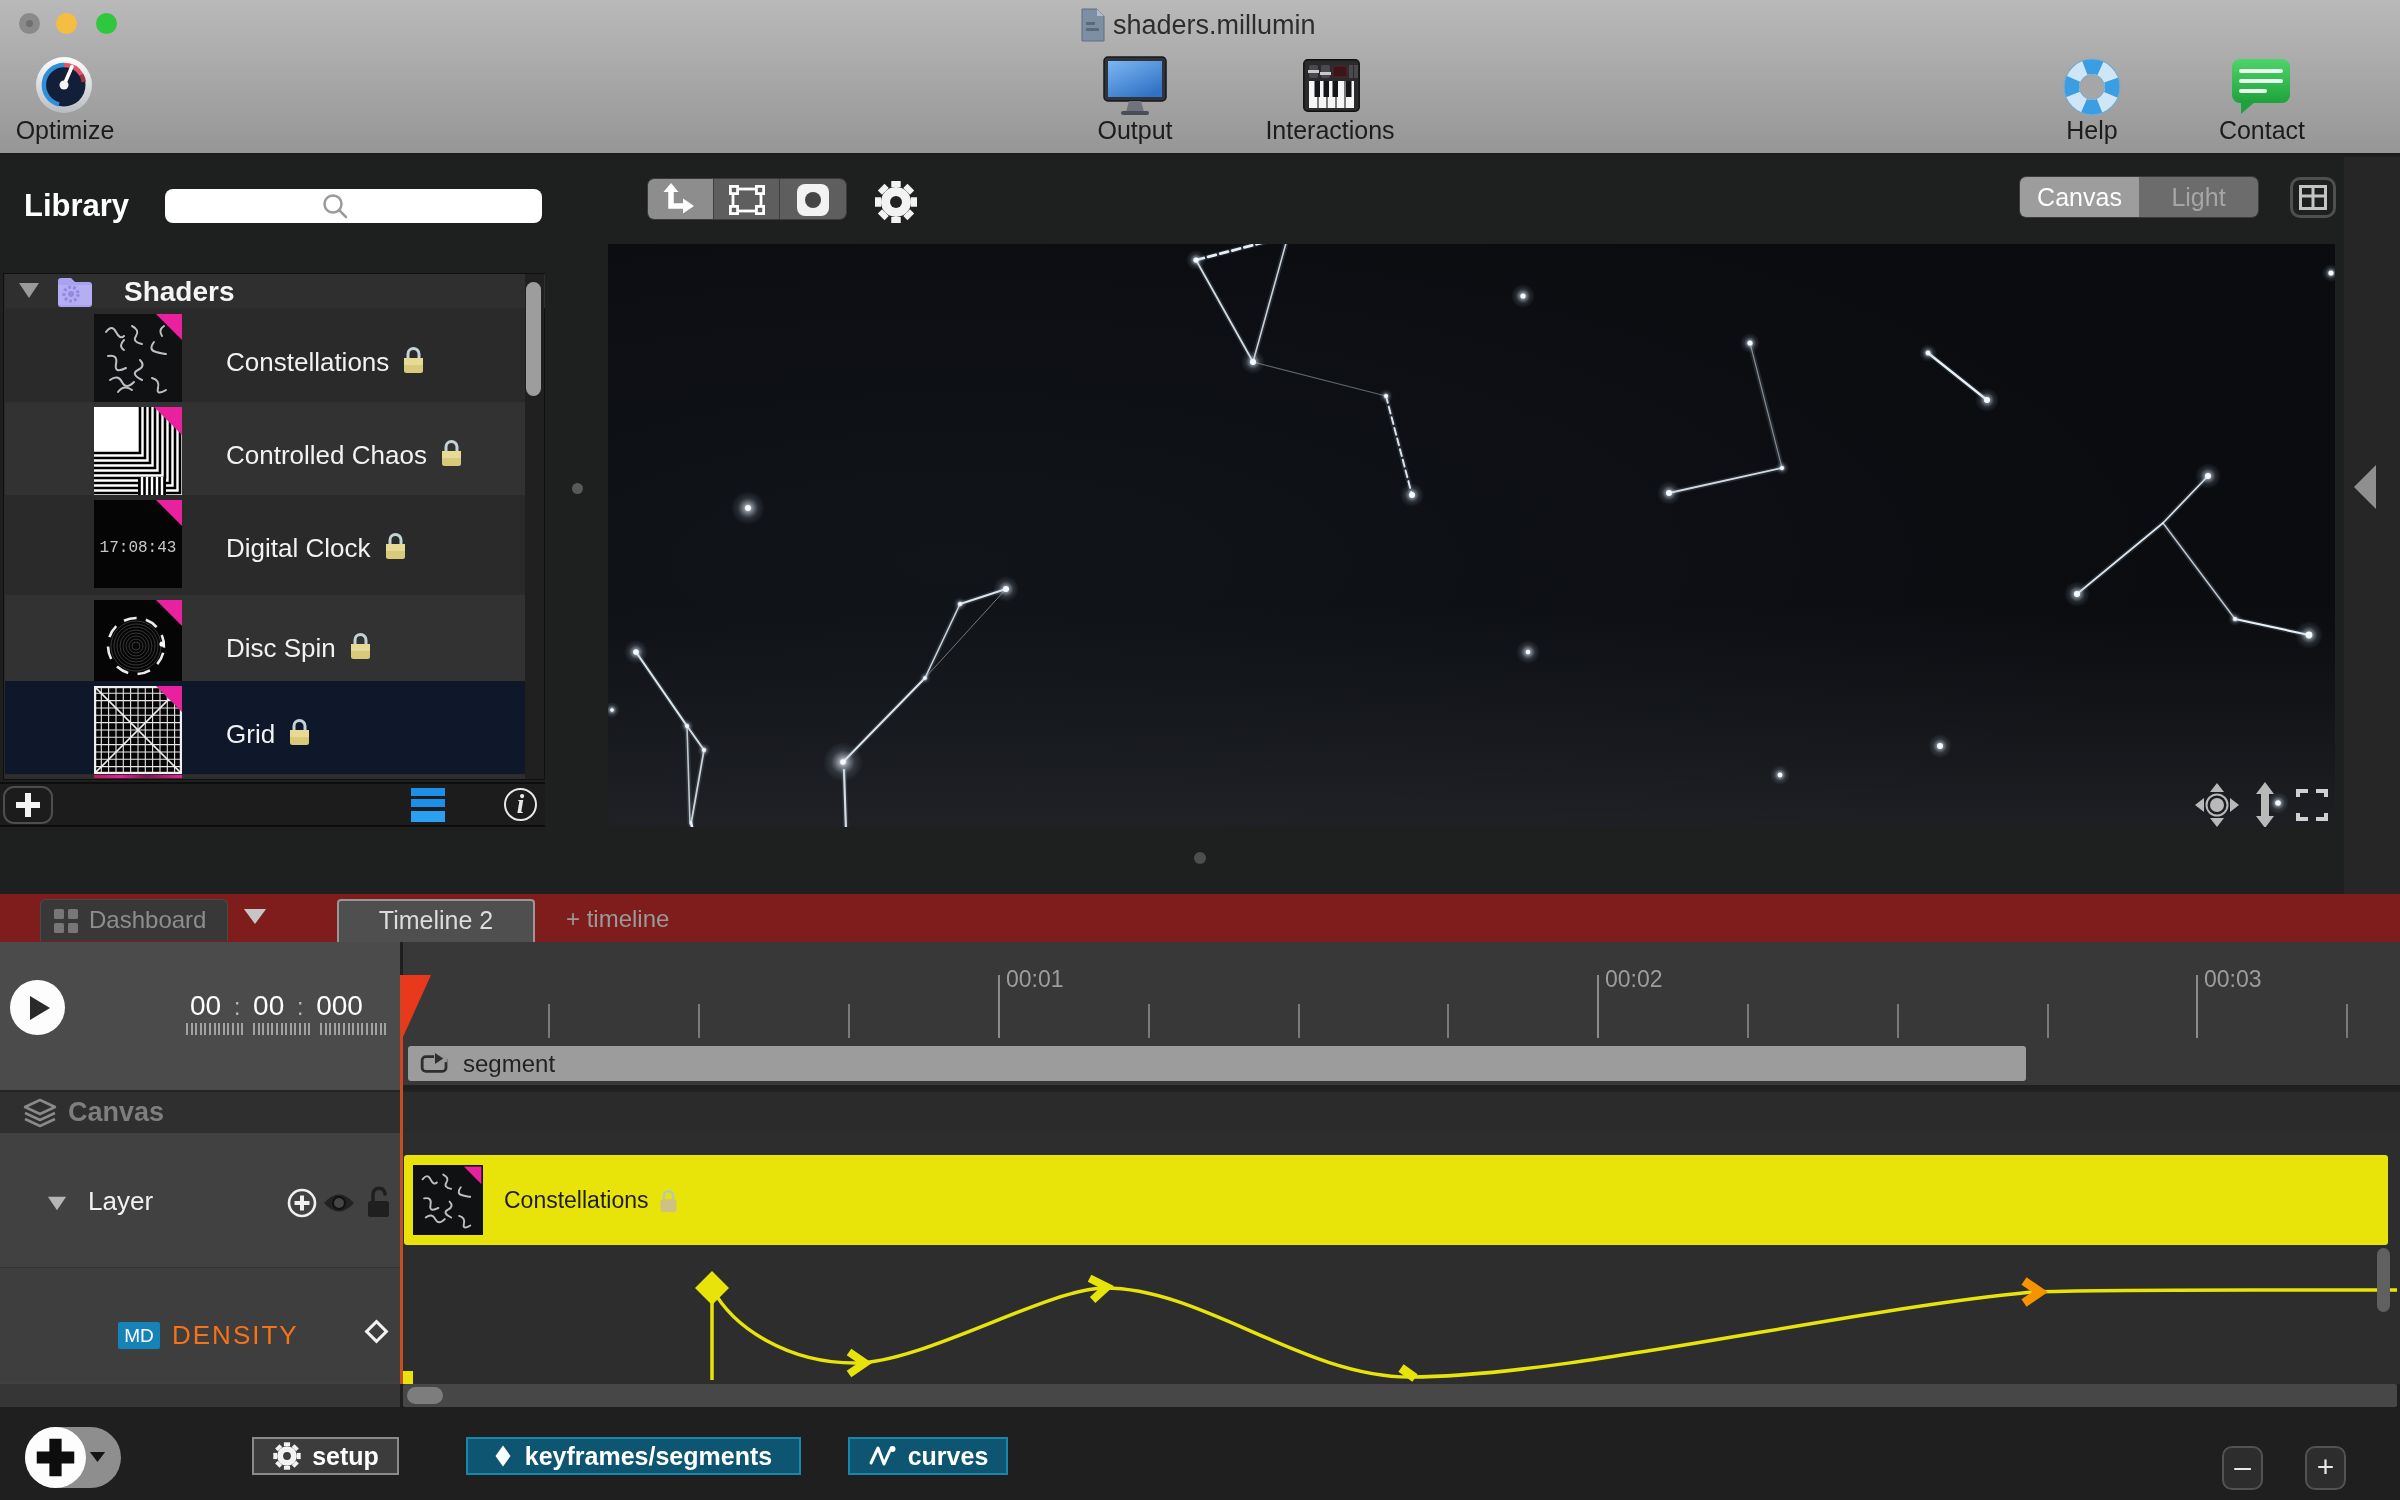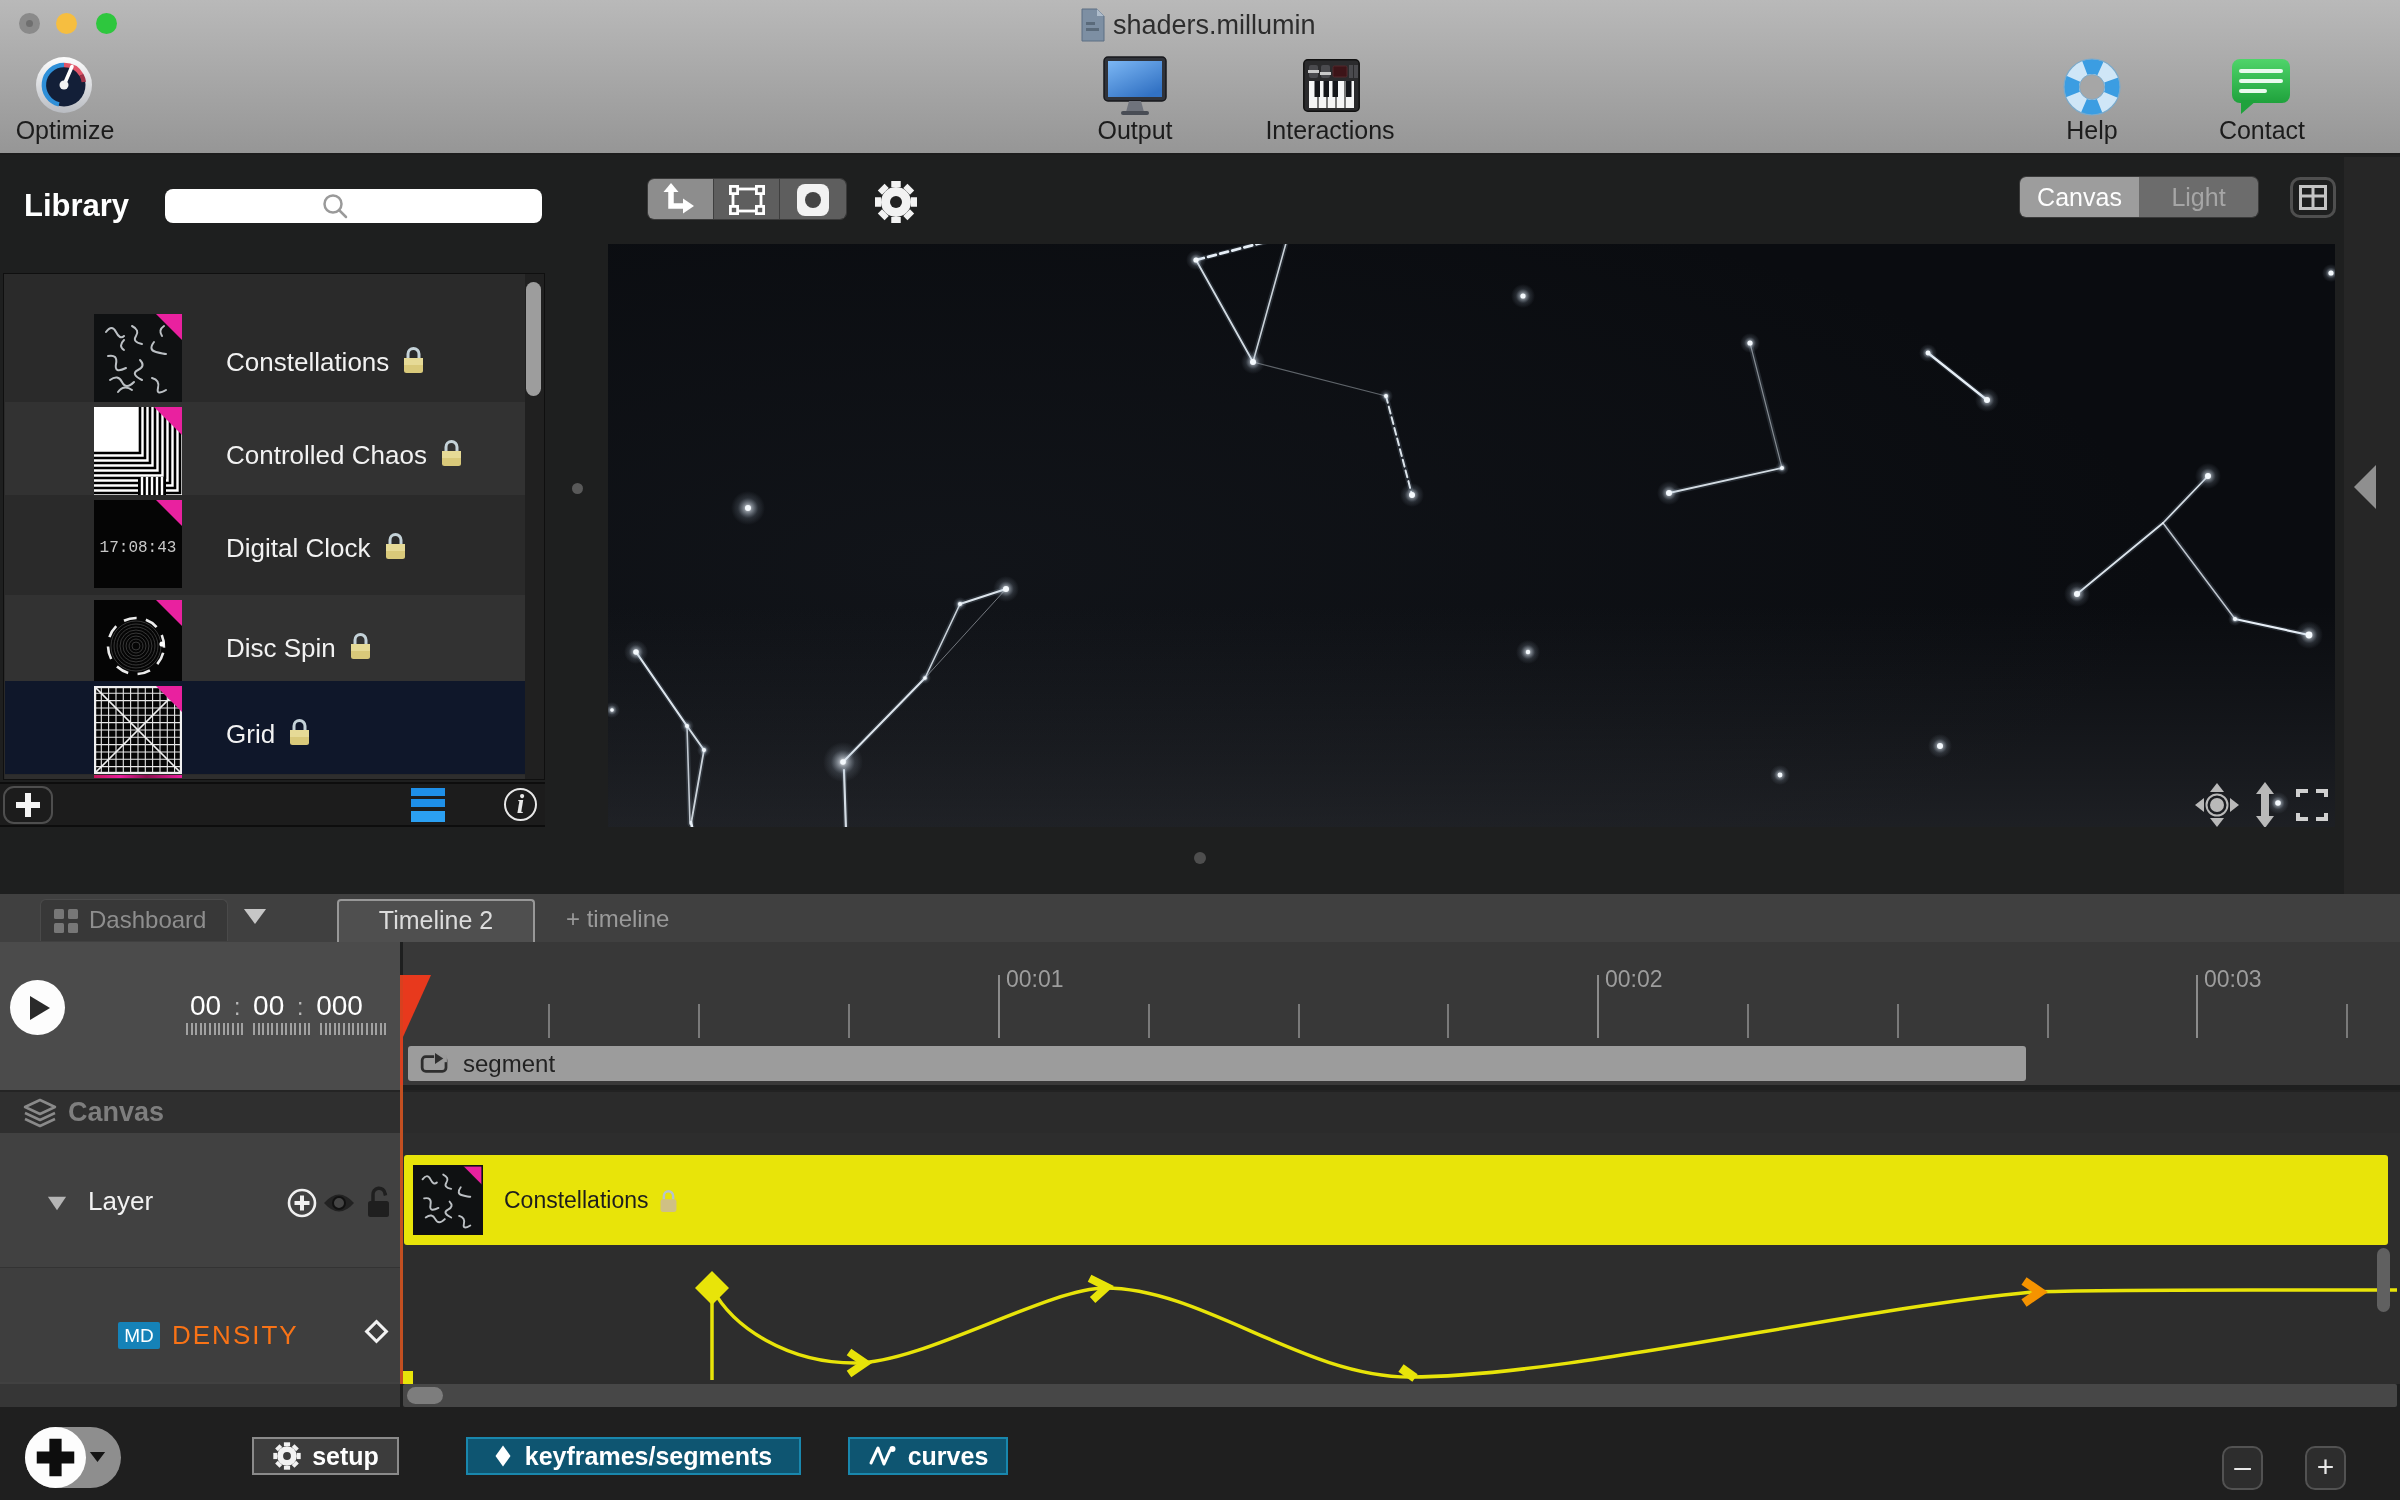--- a/index.html
+++ b/index.html
@@ -20,21 +20,21 @@
   #librarylabel{left:24px;top:188px;color:#fff;font-size:31px;font-weight:bold;}
   #searchbox{left:165px;top:189px;width:377px;height:34px;background:#fff;border-radius:8px;}
   #libpanel{left:3px;top:273px;width:542px;height:507px;background:#2a2a2a;border:1px solid #0f0f0f;box-sizing:border-box;}
   .librow{position:absolute;left:1px;width:524px;height:93px;}
   .libthumb{position:absolute;left:89px;top:5px;width:88px;height:88px;}
   .libname{position:absolute;left:221px;top:32px;color:#f2f2f2;font-size:26px;}
   .lock{position:relative;display:inline-block;width:25px;height:30px;margin-left:12px;top:4px;}
   
   #canvas{left:608px;top:244px;width:1727px;height:583px;background:#0b0d11;}
   
-  #tabsrow{left:0;top:894px;width:2400px;height:48px;background:#404040;}
+  #tabsrow{left:0;top:894px;width:2400px;height:48px;background:#7f1d1d;}
   #controls-left{left:0;top:942px;width:400px;height:148px;background:#4b4b4b;}
   #ruler{left:403px;top:942px;width:1997px;height:101px;background:#383838;}
   #segrow{left:403px;top:1043px;width:1997px;height:42px;background:#383838;}
   #segbar{left:408px;top:1046px;width:1618px;height:35px;background:#9c9c9c;border-radius:3px;}
   #cheader-l{left:0;top:1090px;width:400px;height:43px;background:#2f2f2f;border-top:2px solid #242424;box-sizing:border-box;}
   #cheader-r{left:403px;top:1090px;width:1997px;height:43px;background:#2b2b2b;border-top:2px solid #222;box-sizing:border-box;}
   #tracks-l{left:0;top:1133px;width:400px;height:251px;background:#414141;}
   #tracks-r{left:400px;top:1133px;width:2000px;height:251px;background:#2d2d2d;}
   #yellowbar{left:404px;top:1155px;width:1984px;height:90px;background:#e8e409;border-radius:3px;}
   #hscroll-l{left:0;top:1384px;width:400px;height:23px;background:#363636;}
@@ -154,20 +154,32 @@
 <div class="abs tbarlabel" style="left:2200px;top:116px;width:124px;">Contact</div>
 <div class="abs" id="librarylabel">Library</div>
 <div class="abs" id="searchbox">
   <svg width="30" height="30" viewBox="0 0 30 30" style="position:absolute;left:155px;top:2px">
     <circle cx="13" cy="13" r="8.5" fill="none" stroke="#9a9a9a" stroke-width="2.5"></circle>
     <line x1="19" y1="19" x2="26" y2="26" stroke="#9a9a9a" stroke-width="2.5" stroke-linecap="round"></line>
   </svg>
 </div>
 <div class="abs" id="libpanel">
 
+  <div class="abs" style="left:1px;top:0;width:540px;height:34px;background:#2f2f2f;">
+    <svg width="22" height="17" viewBox="0 0 22 17" style="position:absolute;left:13px;top:8px">
+      <path d="M1 1 L21 1 L11 16 Z" fill="#9a9a9a"></path>
+    </svg>
+    <svg width="38" height="31" viewBox="0 0 38 31" style="position:absolute;left:51px;top:2px">
+      <path d="M2 5 a3 3 0 0 1 3-3 h10 l4 4 h14 a3 3 0 0 1 3 3 v19 a3 3 0 0 1-3 3 H5 a3 3 0 0 1-3-3 Z" fill="#a9a2f0"></path>
+      <path d="M2 9 h34 v17 a3 3 0 0 1-3 3 H5 a3 3 0 0 1-3-3 Z" fill="#b5aef5"></path>
+      <circle cx="15" cy="18" r="7" fill="none" stroke="#938ade" stroke-width="3.2" stroke-dasharray="2.8 2.2"></circle>
+      <circle cx="15" cy="18" r="3" fill="#938ade"></circle>
+    </svg>
+    <div class="abs" style="left:119px;top:2px;color:#f5f5f5;font-size:28px;font-weight:bold;">Shaders</div>
+  </div>
 
   <div class="librow" style="top:35px;background:#2a2a2a;">
     <svg class="libthumb" viewBox="0 0 88 88">
       <rect width="88" height="88" fill="#0f1112"></rect>
       <g stroke="#cfd4d8" stroke-width="2" fill="none" opacity="0.9" stroke-linecap="round">
         <path d="M12 18 q6 -8 10 0 t8 4"></path>
         <path d="M38 12 q8 4 4 10 t6 8"></path>
         <path d="M60 28 q-6 8 2 10 t10 2"></path>
         <path d="M14 42 q10 -2 8 8 t10 4"></path>
         <path d="M46 46 q6 6 -2 10 t4 10"></path>

